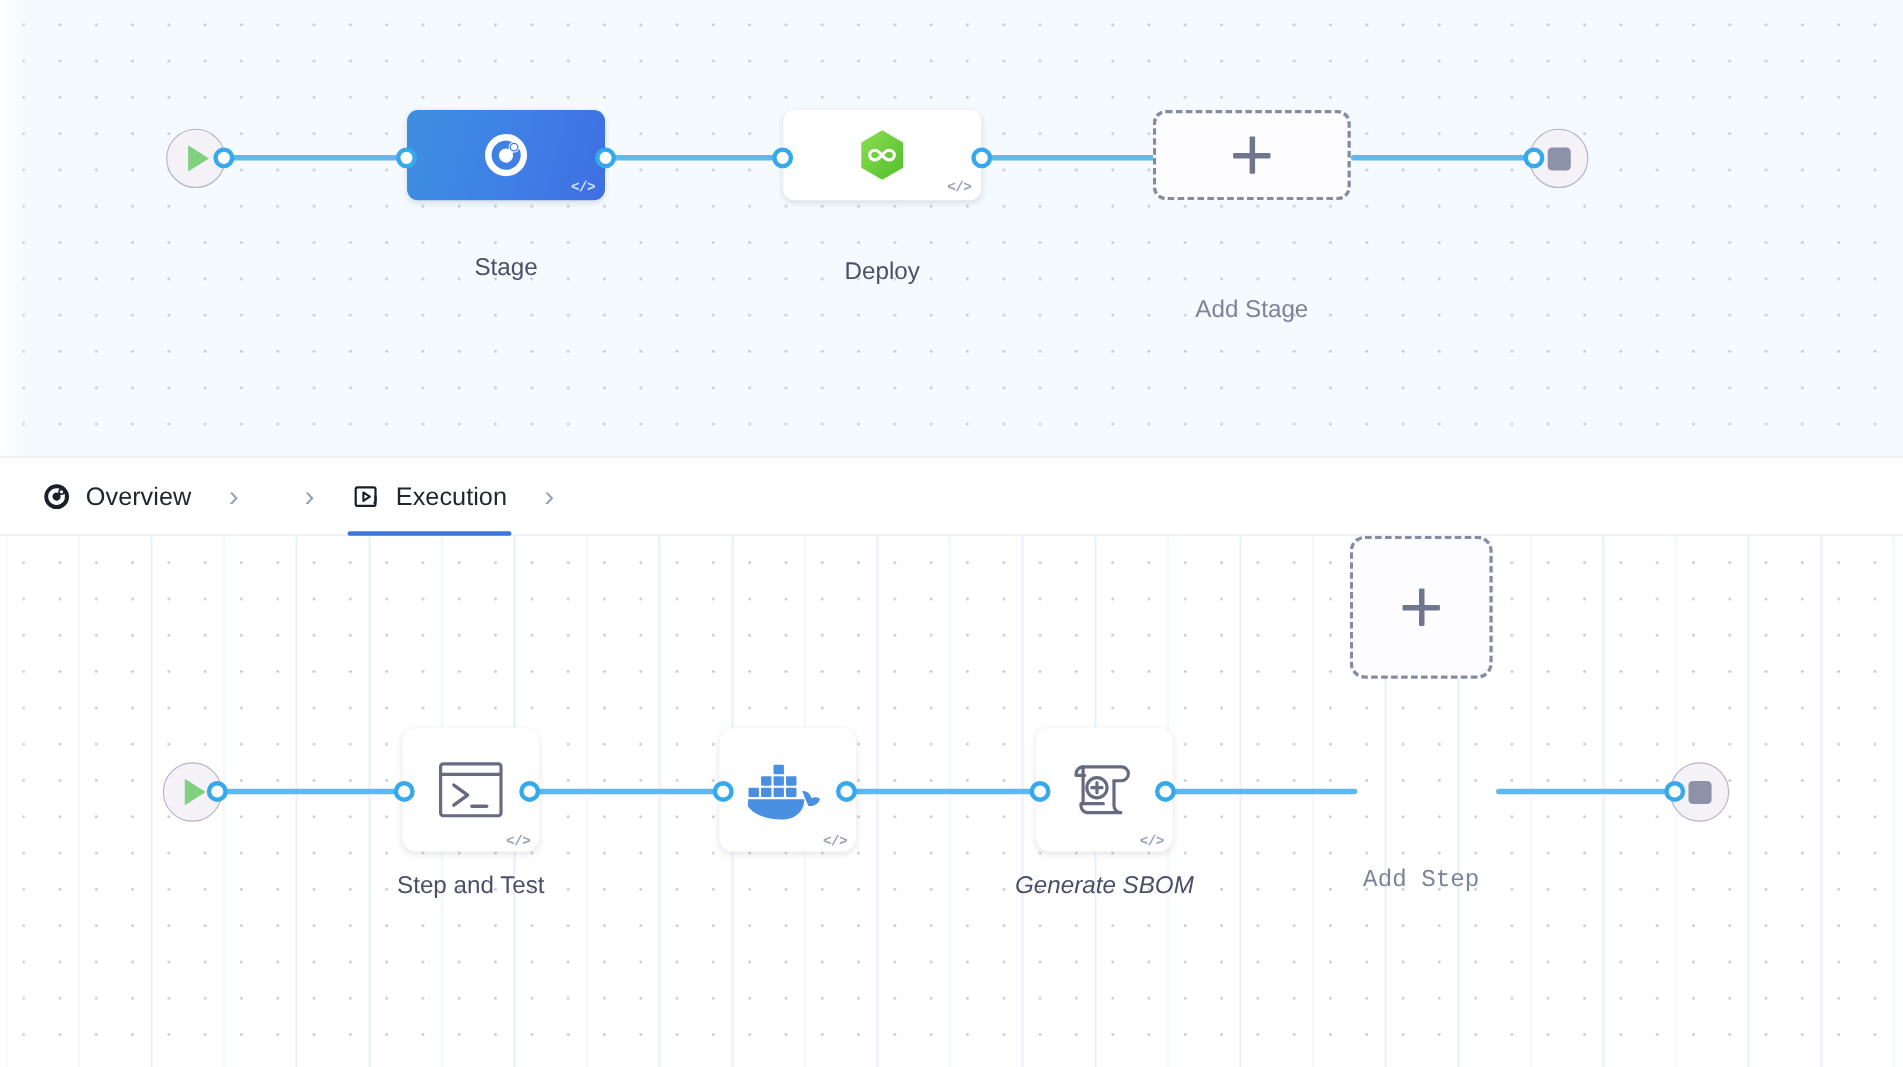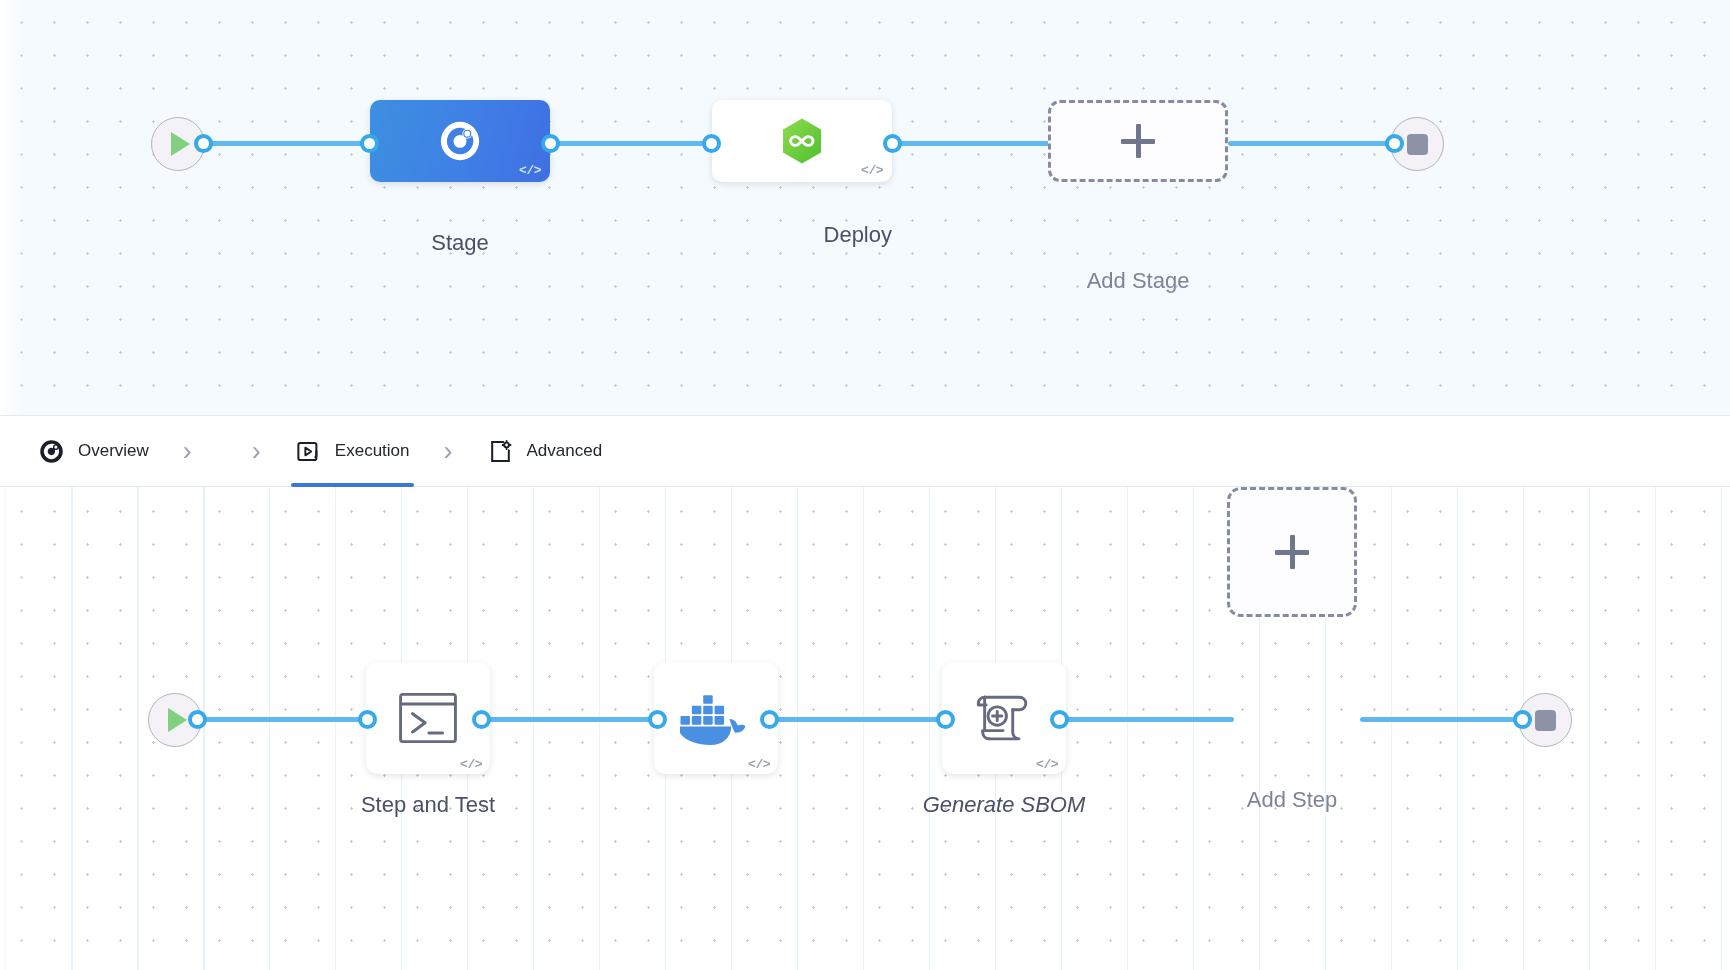--- a/index.html
+++ b/index.html
@@ -126,21 +126,21 @@
   
   .tabbar {
     position: absolute; left: 0; top: 415px; width: 1730px; height: 72px;
     background: #ffffff; border-top: 1px solid #e4e7ee; border-bottom: 1px solid #e4e7ee;
     display: flex; align-items: center; padding-left: 34px; z-index: 20;
   }
   .tab {
     display: flex; align-items: center; gap: 13px; height: 72px;
     padding: 0 4px; position: relative; cursor: pointer;
   }
-  .tab-label { font-size: 17px; color: #22262f; }
+  .tab-label { font-size: 23px; color: #22262f; }
   .tab.active .tab-label { font-weight: 400; }
   .tab.active::after {
     content: ""; position: absolute; left: 0; right: 0; bottom: 0;
     height: 4px; background: #3b76d8; border-radius: 2px;
   }
   .tab-sep {
     color: #9ba1b4; font-size: 27px; font-weight: 300;
     margin: 0 30px; user-select: none;
   }
   .tab-icon { width: 27px; height: 27px; display: block; flex: none; }
@@ -184,21 +184,21 @@
             <stop offset="0%" stop-color="#8ddc4f"></stop>
             <stop offset="100%" stop-color="#4fbf2e"></stop>
           </linearGradient>
         </defs>
         <path fill="url(#cdg)" d="M25 2.5 44 13.5v23L25 47.5 6 36.5v-23z"></path>
         <path fill="none" stroke="#ffffff" stroke-width="2.9" stroke-linecap="round" d="M18.6 20.6c-2.9 0-5 2-5 4.4s2.1 4.4 5 4.4c4.4 0 8-8.8 12.4-8.8 2.9 0 5 2 5 4.4s-2.1 4.4-5 4.4c-4.4 0-8-8.8-12.4-8.8z"></path>
       </svg>
       <span class="node-code-badge">&lt;/&gt;</span>
     </div>
     <div class="port" style="left:883px; top:134px;"></div>
-    <div class="stage-label" style="left:712px; top:220px; width:180px;text-align:right;">Deploy</div>
+    <div class="stage-label" style="left:712px; top:232px; width:180px;">Deploy</div>
 
     <div class="add-stage-box" style="left:1048px; top:100px;">
       <div class="plus-glyph"></div>
     </div>
     <div class="add-label" style="left:1048px; top:227px; width:180px;margin-top:41px;">Add Stage</div>
 
     <div class="port" style="left:1385px; top:134px;"></div>
     <div class="terminal" style="left:1390px; top:117px;">
       <div class="stop-sq"></div>
     </div>
@@ -224,30 +224,20 @@
       <svg class="tab-icon" viewBox="0 0 24 24">
         <rect x="3" y="4.5" width="16" height="15" rx="1.6" fill="none" stroke="#1b1f28" stroke-width="1.8"></rect>
         <path d="M9.2 8.6 14.4 12l-5.2 3.4z" fill="none" stroke="#1b1f28" stroke-width="1.7" stroke-linejoin="round"></path>
         <path d="M19 11.2v4.2a1.6 1.6 0 0 1-1.6 1.6" fill="none" stroke="#1b1f28" stroke-width="1.8"></path>
       </svg>
       <span class="tab-label">Execution</span>
     </div>
 
     <span class="tab-sep">›</span>
 
-    <div class="tab">
-      <svg class="tab-icon" viewBox="0 0 24 24">
-        <path d="M14.5 3.6H4.6v16.8h14.8V11" fill="none" stroke="#1b1f28" stroke-width="1.8" stroke-linecap="round"></path>
-        <circle cx="17.4" cy="6.2" r="2.1" fill="none" stroke="#1b1f28" stroke-width="1.7"></circle>
-        <g stroke="#1b1f28" stroke-width="1.6" stroke-linecap="round">
-          <path d="M17.4 2.5v1.1M17.4 8.8v1.1M20.9 6.2h-1.2M15.1 6.2h-1.2"></path>
-        </g>
-      </svg>
-      <span class="tab-label">Advanced</span>
-    </div>
   </div>
 
   <div class="canvas step-canvas">
     <div class="canvas-edge-fade"></div>
 
     <div class="pipe" style="left:188px; top:230px; width:180px;"></div>
     <div class="pipe" style="left:478px; top:230px; width:180px;"></div>
     <div class="pipe" style="left:766px; top:230px; width:180px;"></div>
     <div class="pipe" style="left:1056px; top:230px; width:178px;"></div>
     <div class="pipe" style="left:1360px; top:230px; width:160px;"></div>
@@ -304,21 +294,21 @@
         </g>
       </svg>
       <span class="node-code-badge">&lt;/&gt;</span>
     </div>
     <div class="port" style="left:1050px; top:223px;"></div>
     <div class="step-label" style="left:892px; top:303px; width:224px;font-style:italic;">Generate SBOM</div>
 
     <div class="add-step-box" style="left:1227px;">
       <div class="plus-glyph"></div>
     </div>
-    <div class="add-label" style="left:1207px; top:300px; width:170px;">Add Step</div>
+    <div class="add-label" style="left:1207px; top:300px; width:170px;font-family:Liberation Mono, monospace;">Add Step</div>
 
     <div class="port" style="left:1513px; top:223px;"></div>
     <div class="terminal" style="left:1518px; top:206px;">
       <div class="stop-sq"></div>
     </div>
   </div>
 
 </div>
 
 </body></html>

